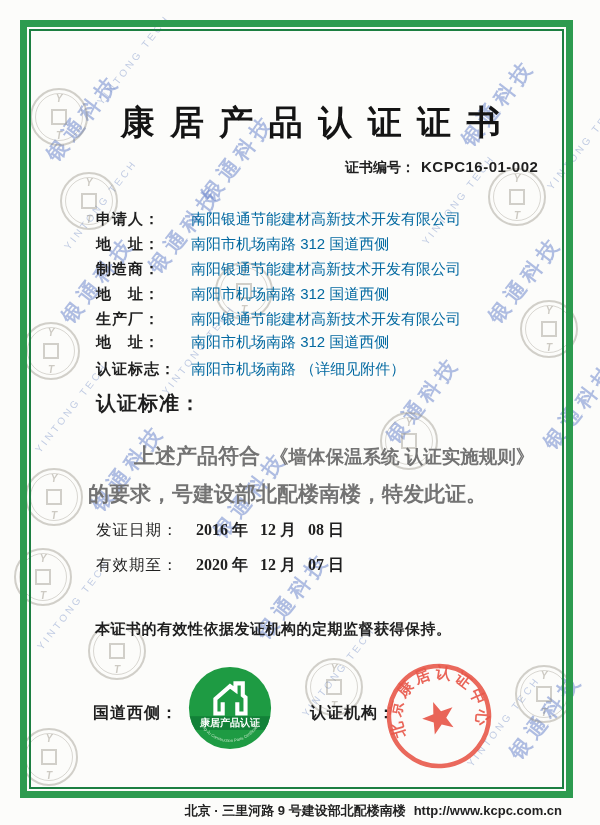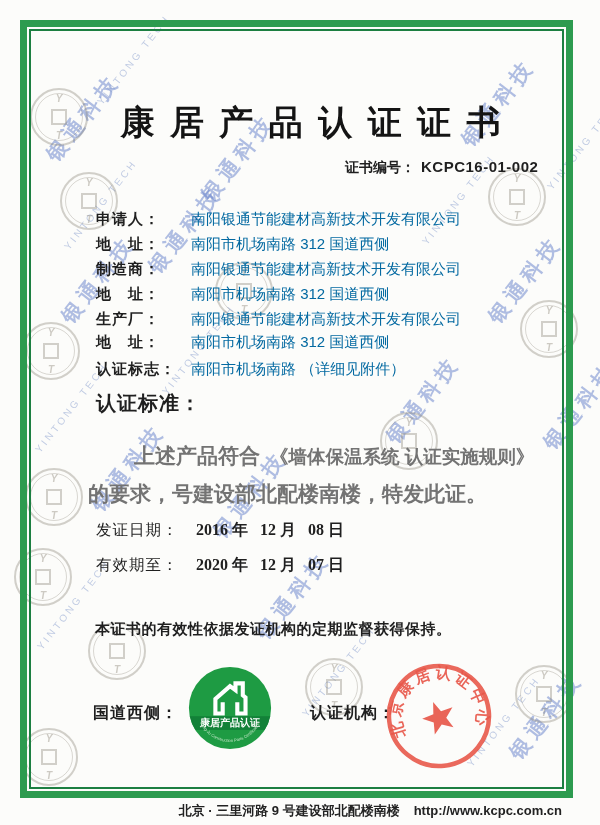--- a/index.html
+++ b/index.html
@@ -37,21 +37,21 @@
   .st-line1{text-indent:46px;white-space:nowrap;}
   .st-book{font-size:18.5px;margin-left:10px;}
   .date-row{position:absolute;left:96px;font-size:15.5px;}
   .dlabel{display:inline-block;width:100px;font-weight:400;letter-spacing:1px;}
   .dvalue{font-family:"Liberation Serif","DejaVu Serif",serif;font-size:16px;font-weight:600;white-space:pre;}
   .validity{position:absolute;left:95px;top:620px;font-size:15px;font-weight:700;letter-spacing:0.5px;}
   .mark-label{position:absolute;top:703px;font-size:16px;font-weight:700;letter-spacing:1px;}
   .logo-svg{position:absolute;left:188px;top:666px;}
   .seal-svg{position:absolute;left:383px;top:660px;transform:rotate(-6deg);opacity:0.92;}
   .footer{position:absolute;right:38px;top:802px;font-size:13px;font-weight:700;color:#222;}
-  .footer .url{margin-left:14px;}
+  .footer .url{margin-left:8px;}
 </style>
 </head>
 <body>
 
 <div class="wm-layer">
   <span class="wm cn" style="left:40px;top:150px">银通科技</span>
   <span class="wm cn" style="left:195px;top:190px">银通科技</span>
   <span class="wm cn" style="left:55px;top:312px">银通科技</span>
   <span class="wm cn" style="left:142px;top:262px">银通科技</span>
   <span class="wm cn" style="left:85px;top:500px">银通科技</span>

